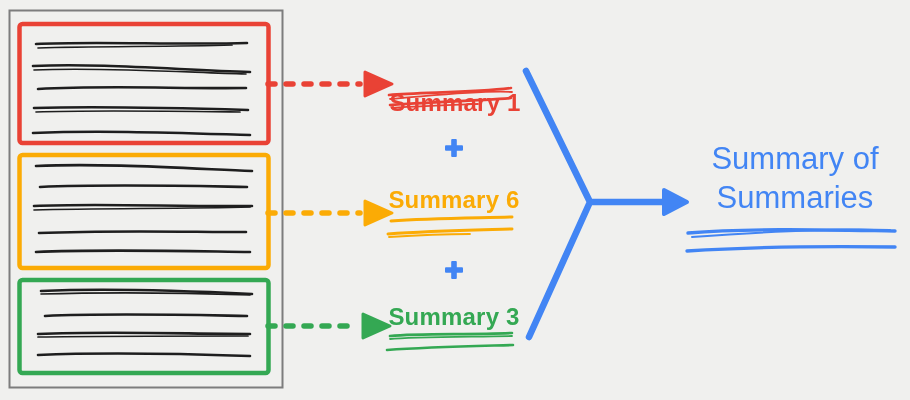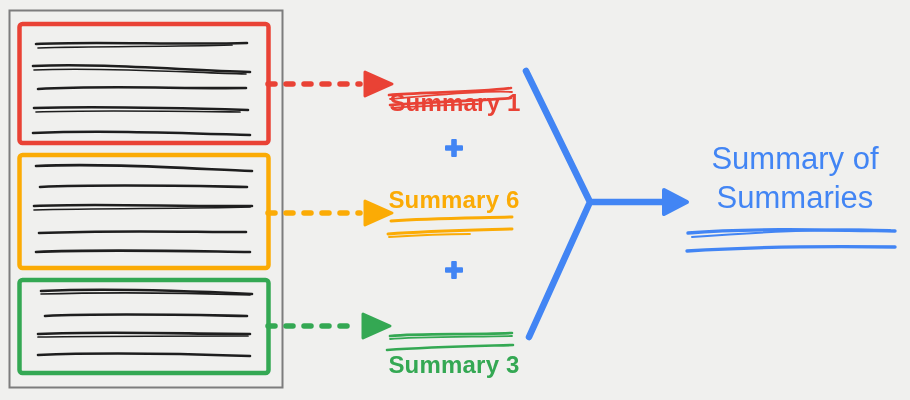--- a/index.html
+++ b/index.html
@@ -5,21 +5,21 @@
   html,body{margin:0;padding:0;}
   body{background:#F0F0EE;font-family:"Liberation Sans",sans-serif;}
   .canvas{position:relative;width:910px;height:400px;background:#F0F0EE;overflow:hidden;}
   svg{position:absolute;left:0;top:0;}
   svg path{fill:none;}
   .scribble{stroke-linecap:round;stroke-linejoin:round;}
   .sum-label{position:absolute;width:150px;text-align:center;
              font-size:24px;font-weight:600;letter-spacing:.2px;white-space:nowrap;}
   .c-red{color:#E94235;}
   .c-orange{color:#FBAB05;}
-  .c-green{color:#34A853;margin-top:48px;}
+  .c-green{color:#34A853;}
   .result-title{position:absolute;left:695px;top:139px;width:200px;text-align:center;
                 font-size:31px;line-height:39px;font-weight:400;color:#4285F4;}
 </style>
 </head>
 <body>
 
 <div class="canvas">
 
   <svg width="910" height="400" viewBox="0 0 910 400">
 

